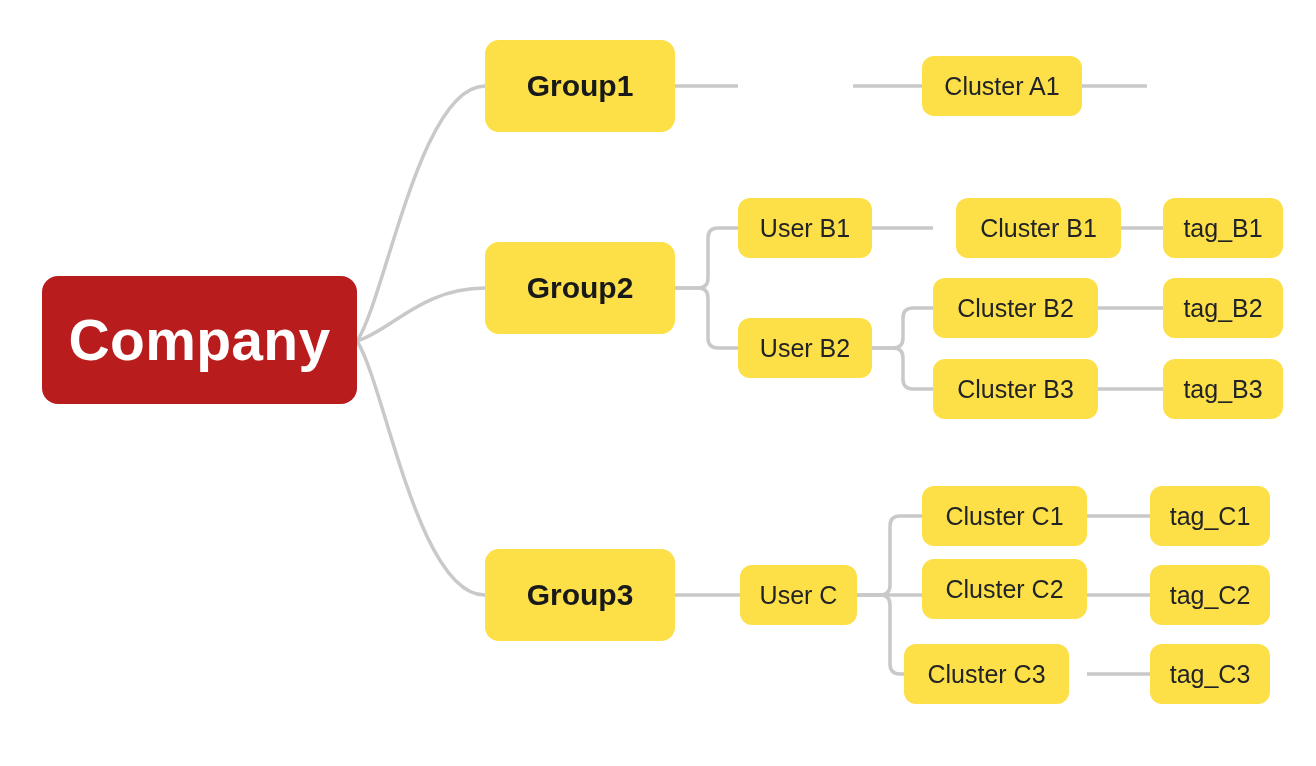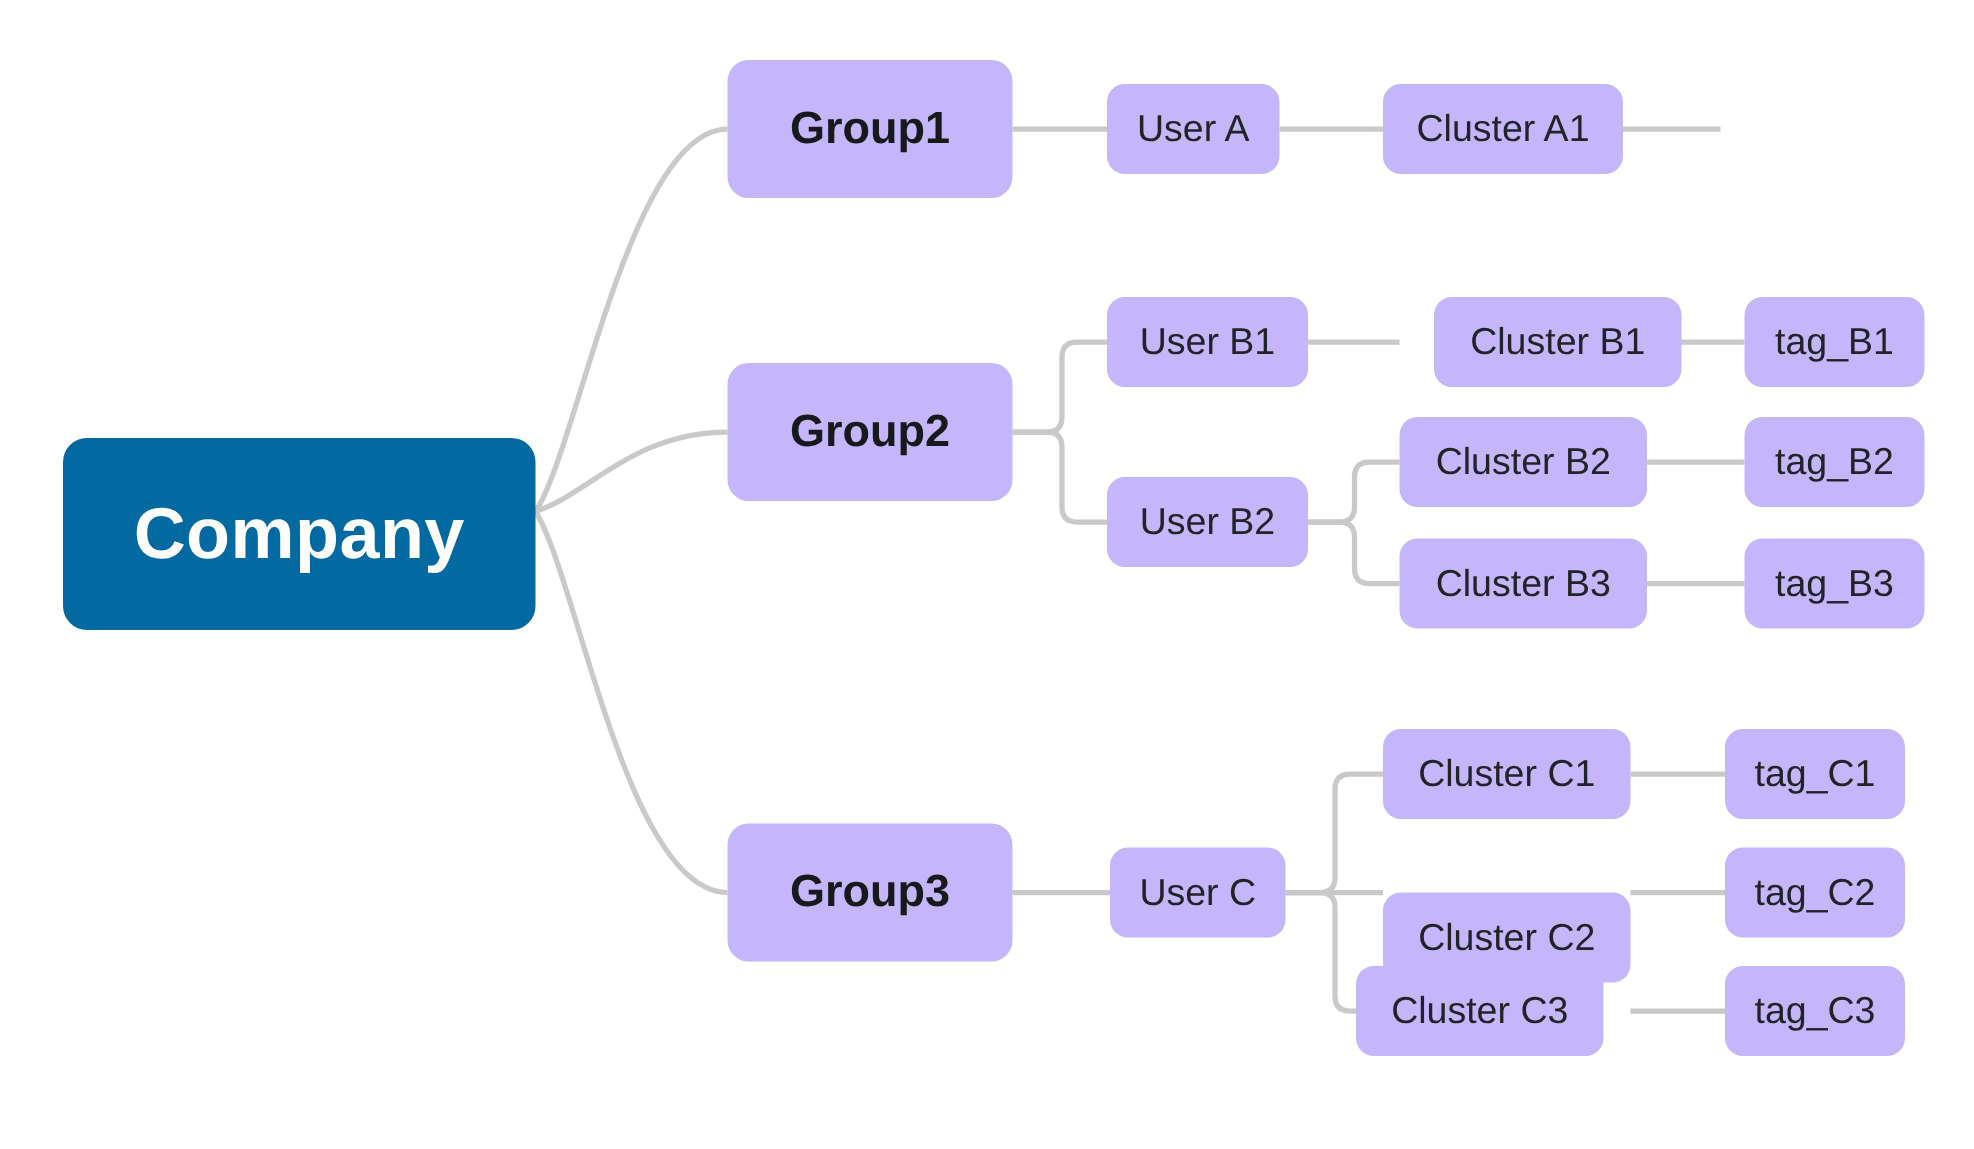--- a/index.html
+++ b/index.html
@@ -7,35 +7,34 @@
     position:relative;
     width:1316px; height:766px;
     background:#ffffff;
     overflow:hidden;
     font-family:"Liberation Sans", sans-serif;
   }
   #edges { position:absolute; left:0; top:0; width:1316px; height:766px; }
   .edge { stroke:#c9c9c9; stroke-width:3.5; fill:none; }
   .node {
     position:absolute;
-    background:#c4b5fd;
+    background:#fde047;
     color:#1b1c1f;
     display:flex; align-items:center; justify-content:center;
     border-radius:12px;
     white-space:nowrap;
     box-sizing:border-box;
   }
   .node.root {
-    background:#0369a1;
+    background:#b91c1c;
     color:#ffffff;
     font-weight:700;
-    font-size:48px;
+    font-size:57px;
     border-radius:16px;
     letter-spacing:0.3px;
-    margin-top:16px;
   }
   .node.group {
     font-weight:700;
     font-size:30px;
     border-radius:14px;
     color:#18191b;
   }
   .node.leaf {
     font-weight:400;
     font-size:25px;
@@ -74,38 +73,37 @@
     <path class="edge" d="M1087,595 L1150,595"></path>
     <path class="edge" d="M1087,674 L1150,674"></path>
   </svg>
 
   <div class="node root" style="left:42px; top:276px; width:315px; height:128px;">Company</div>
 
   <div class="node group" style="left:485px; top:40px; width:190px; height:92px;">Group1</div>
   <div class="node group" style="left:485px; top:242px; width:190px; height:92px;">Group2</div>
   <div class="node group" style="left:485px; top:549px; width:190px; height:92px;text-align:center;">Group3</div>
 
-  <div class="node leaf" style="left:738px; top:56px; width:115px; height:60px;">User A</div>
   <div class="node leaf" style="left:922px; top:56px; width:160px; height:60px;">Cluster A1</div>
 
   <div class="node leaf" style="left:738px; top:198px; width:134px; height:60px;">User B1</div>
   <div class="node leaf" style="left:956px; top:198px; width:165px; height:60px;">Cluster B1</div>
   <div class="node leaf" style="left:1163px; top:198px; width:120px; height:60px;">tag_B1</div>
 
   <div class="node leaf" style="left:933px; top:278px; width:165px; height:60px;">Cluster B2</div>
   <div class="node leaf" style="left:1163px; top:278px; width:120px; height:60px;">tag_B2</div>
 
   <div class="node leaf" style="left:738px; top:318px; width:134px; height:60px;">User B2</div>
 
   <div class="node leaf" style="left:933px; top:359px; width:165px; height:60px;">Cluster B3</div>
   <div class="node leaf" style="left:1163px; top:359px; width:120px; height:60px;">tag_B3</div>
 
   <div class="node leaf" style="left:922px; top:486px; width:165px; height:60px;text-align:right;">Cluster C1</div>
   <div class="node leaf" style="left:1150px; top:486px; width:120px; height:60px;">tag_C1</div>
 
   <div class="node leaf" style="left:740px; top:565px; width:117px; height:60px;">User C</div>
-  <div class="node leaf" style="left:922px; top:595px; width:165px; height:60px;">Cluster C2</div>
+  <div class="node leaf" style="left:922px; top:559px; width:165px; height:60px;">Cluster C2</div>
   <div class="node leaf" style="left:1150px; top:565px; width:120px; height:60px;">tag_C2</div>
 
   <div class="node leaf" style="left:904px; top:644px; width:165px; height:60px;">Cluster C3</div>
   <div class="node leaf" style="left:1150px; top:644px; width:120px; height:60px;">tag_C3</div>
 
 </div>
 
 </body></html>

